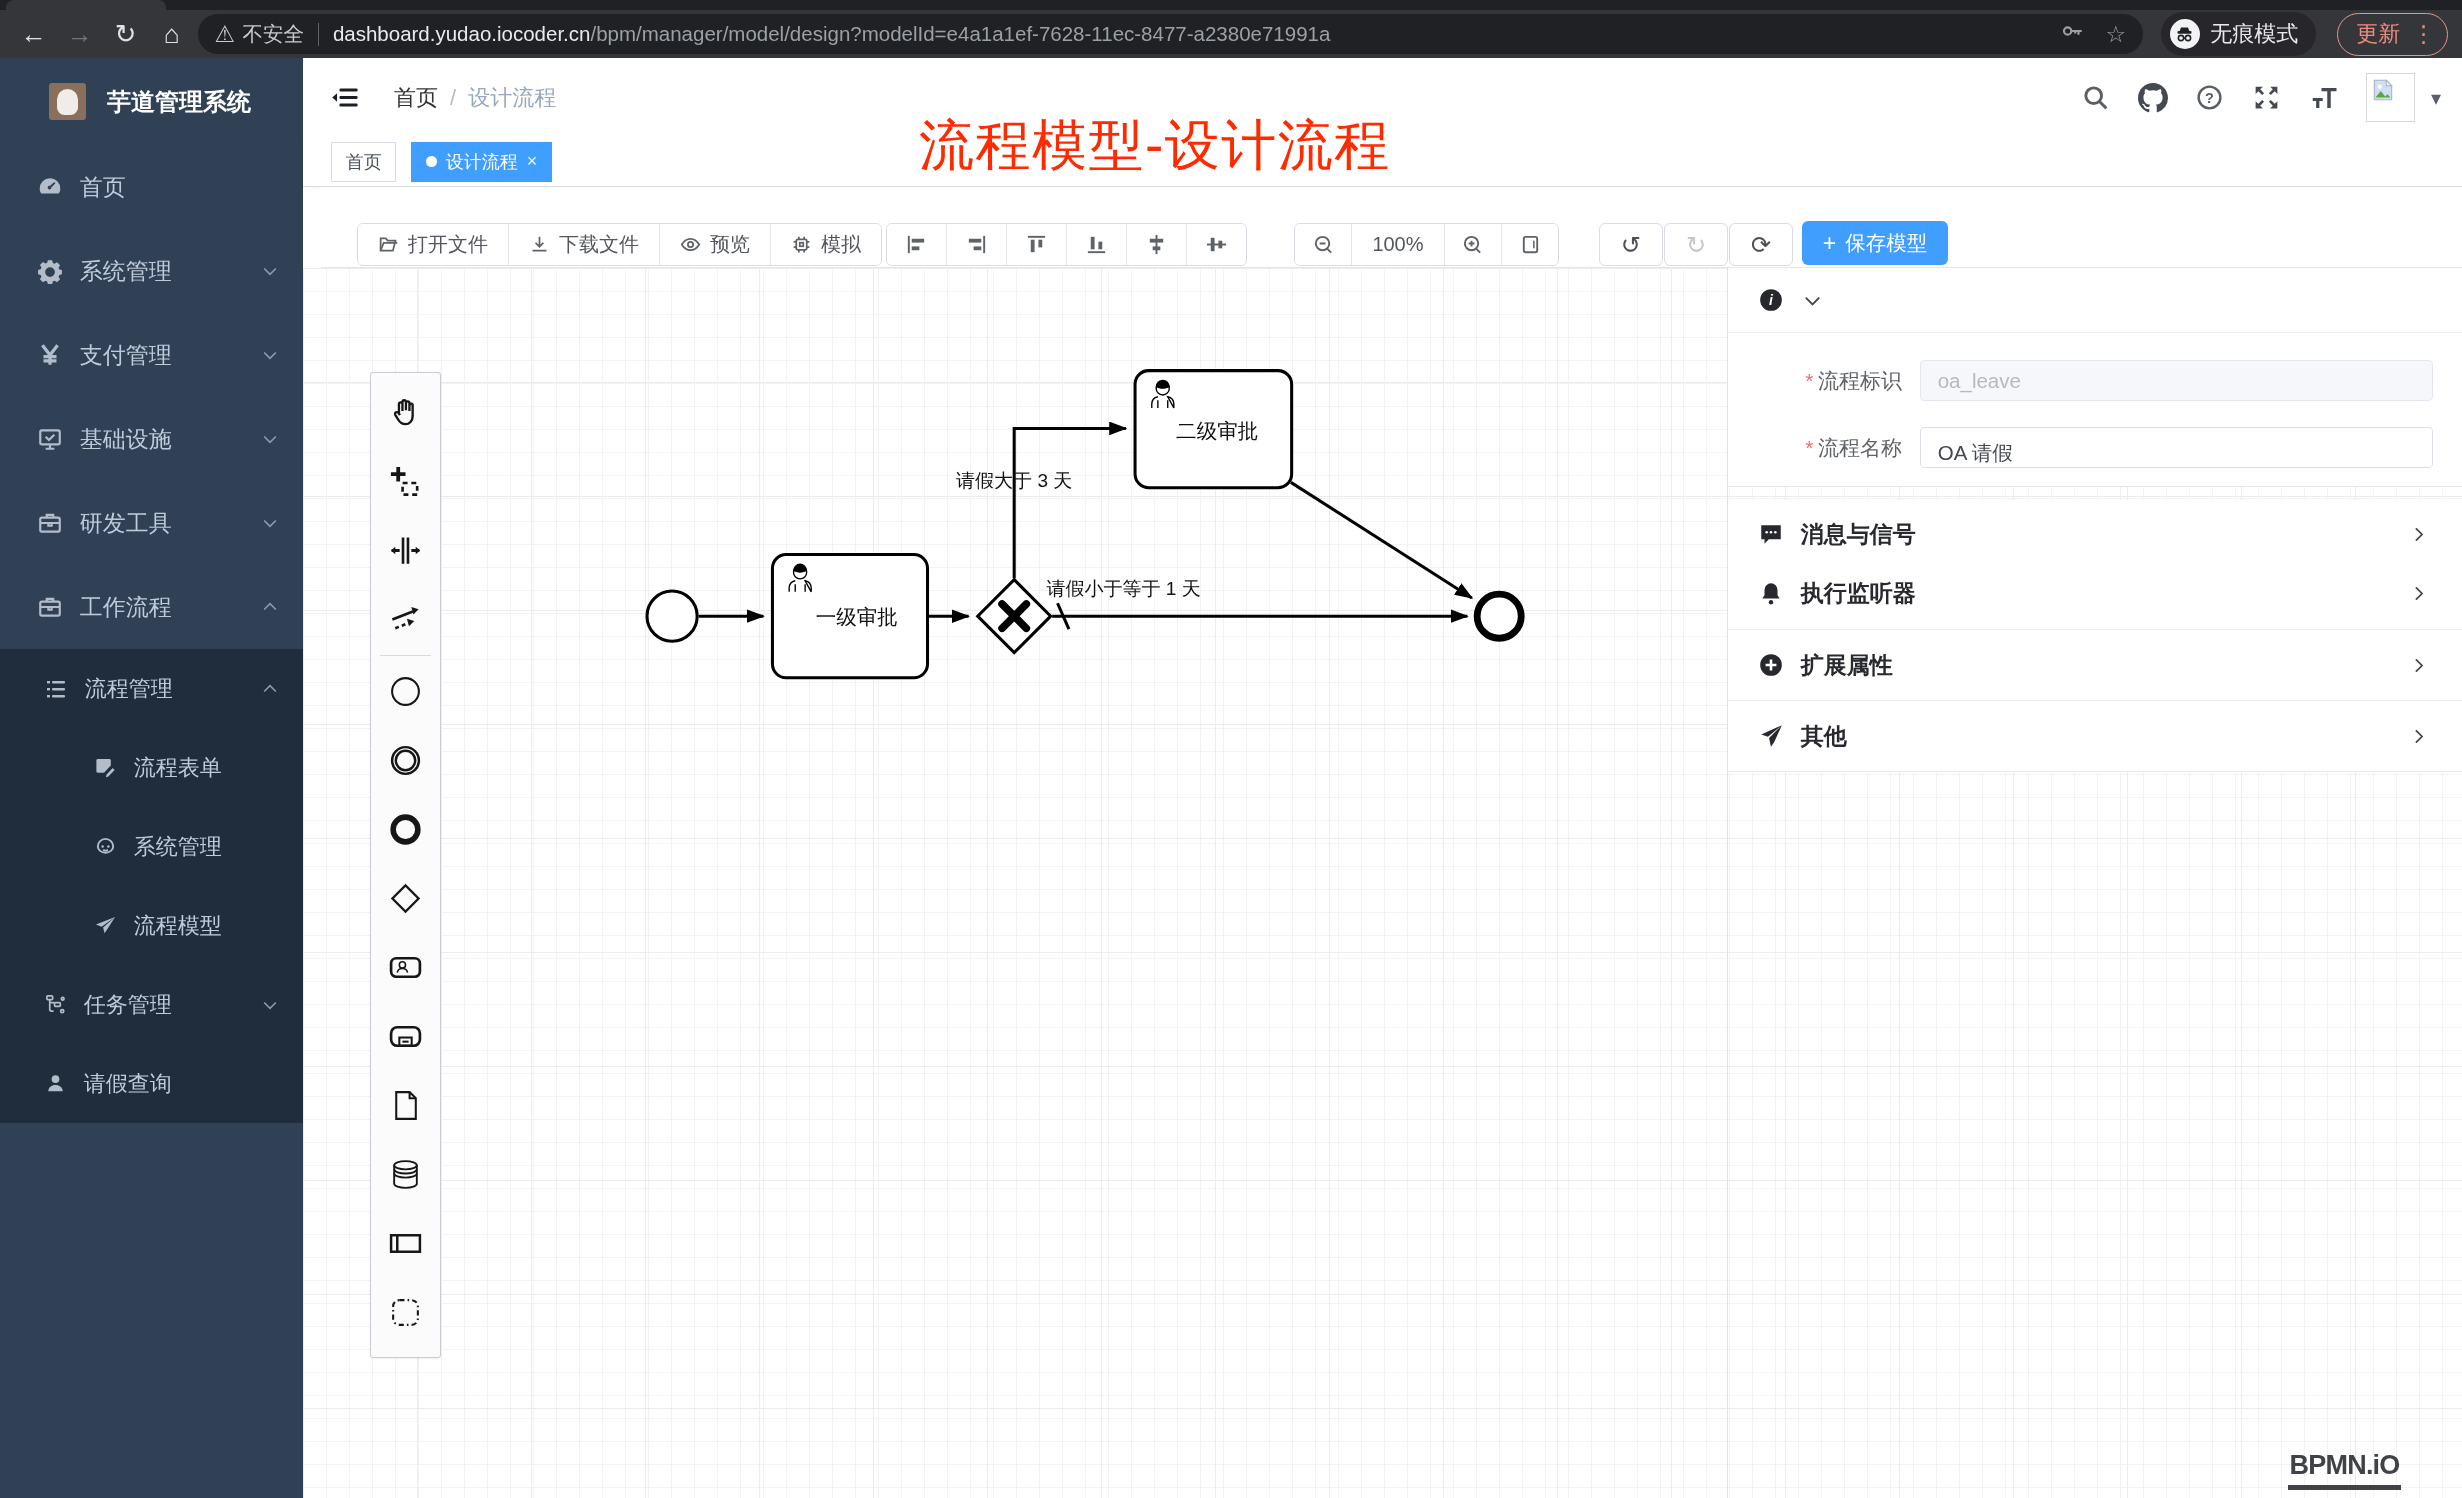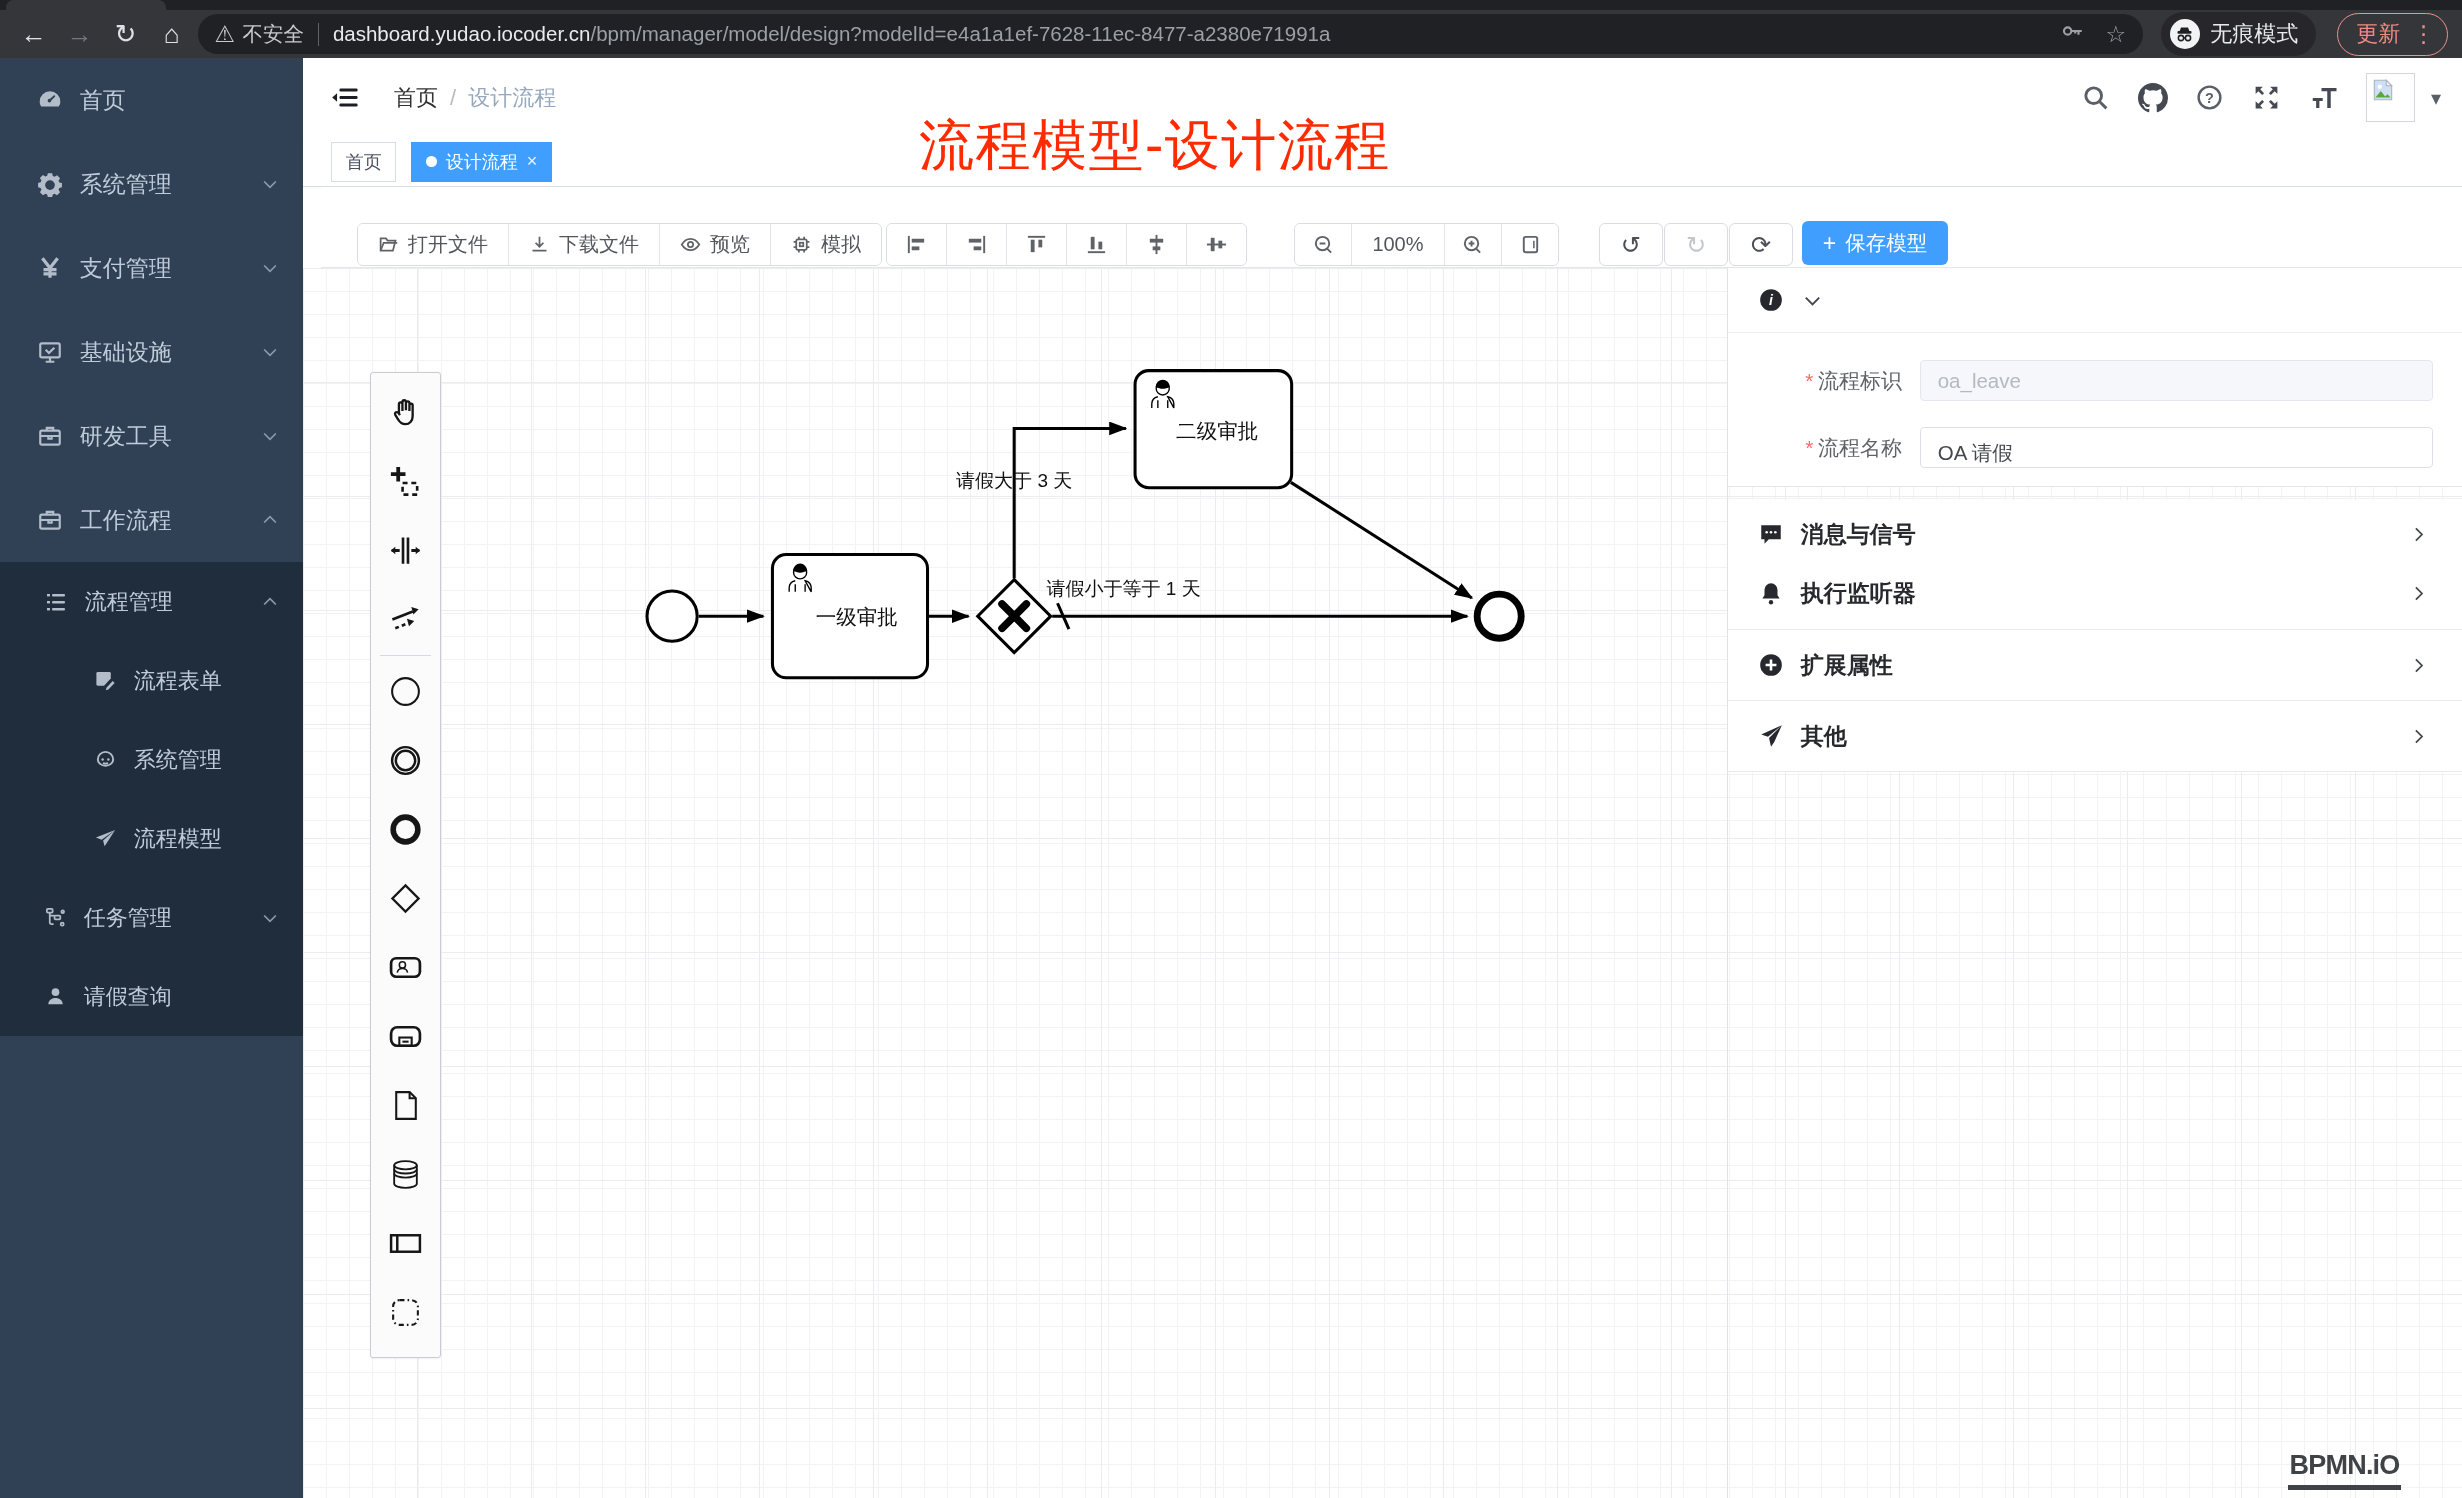--- a/index.html
+++ b/index.html
@@ -165,20 +165,26 @@
       <span>无痕模式</span>
     </div>
     <div class="update">
       <span>更新</span>
       <span class="kebab">⋮</span>
     </div>
   </div>
 </div>
 
 <div class="sidebar">
+  <div class="logo-row">
+    <span class="logo-img">
+        <i></i>
+      </span>
+    <span class="logo-title">芋道管理系统</span>
+  </div>
 
   <div class="menu-item">
     <svg class="sicon" width="26" height="26" viewBox="0 0 24 24" fill="currentColor">
         <path d="M12 4a9.5 9.5 0 0 0-9.5 9.5c0 2 .6 3.3 1.5 4.5h16c.9-1.2 1.5-2.5 1.5-4.5A9.5 9.5 0 0 0 12 4zm4.6 5.1-3.4 3.4a1.7 1.7 0 1 1-1.7-1.7c.2 0 .4 0 .6.1l3.3-3A.8.8 0 0 1 16.6 9.1z"></path>
       </svg>
     <span class="mi-label">首页</span>
   </div>
   <div class="menu-item">
     <svg class="sicon" width="26" height="26" viewBox="0 0 24 24" fill="currentColor" fill-rule="evenodd">
         <path d="M10 2h4l.6 2.6 1.6.7 2.3-1.4 2.8 2.8-1.4 2.3.7 1.6L23 11v4l-2.4.6-.7 1.6 1.4 2.3-2.8 2.8-2.3-1.4-1.6.7L14 24h-4l-.6-2.4-1.6-.7-2.3 1.4-2.8-2.8 1.4-2.3-.7-1.6L1 15v-4l2.4-.6.7-1.6L2.7 6.5 5.5 3.7l2.3 1.4 1.6-.7zM12 8.5A4.5 4.5 0 1 0 12 17.5 4.5 4.5 0 0 0 12 8.5z"></path>

